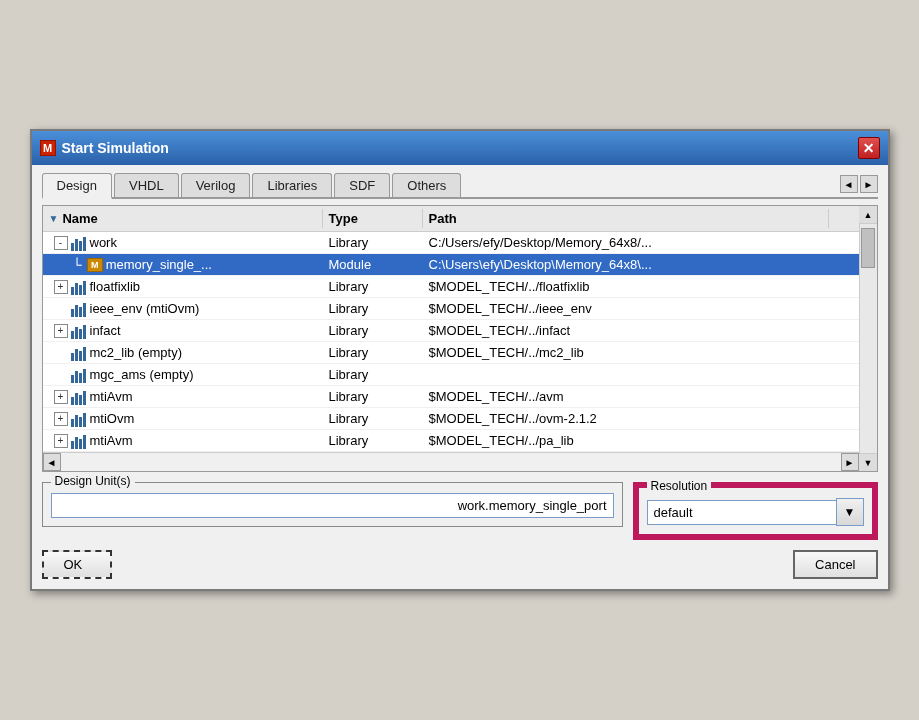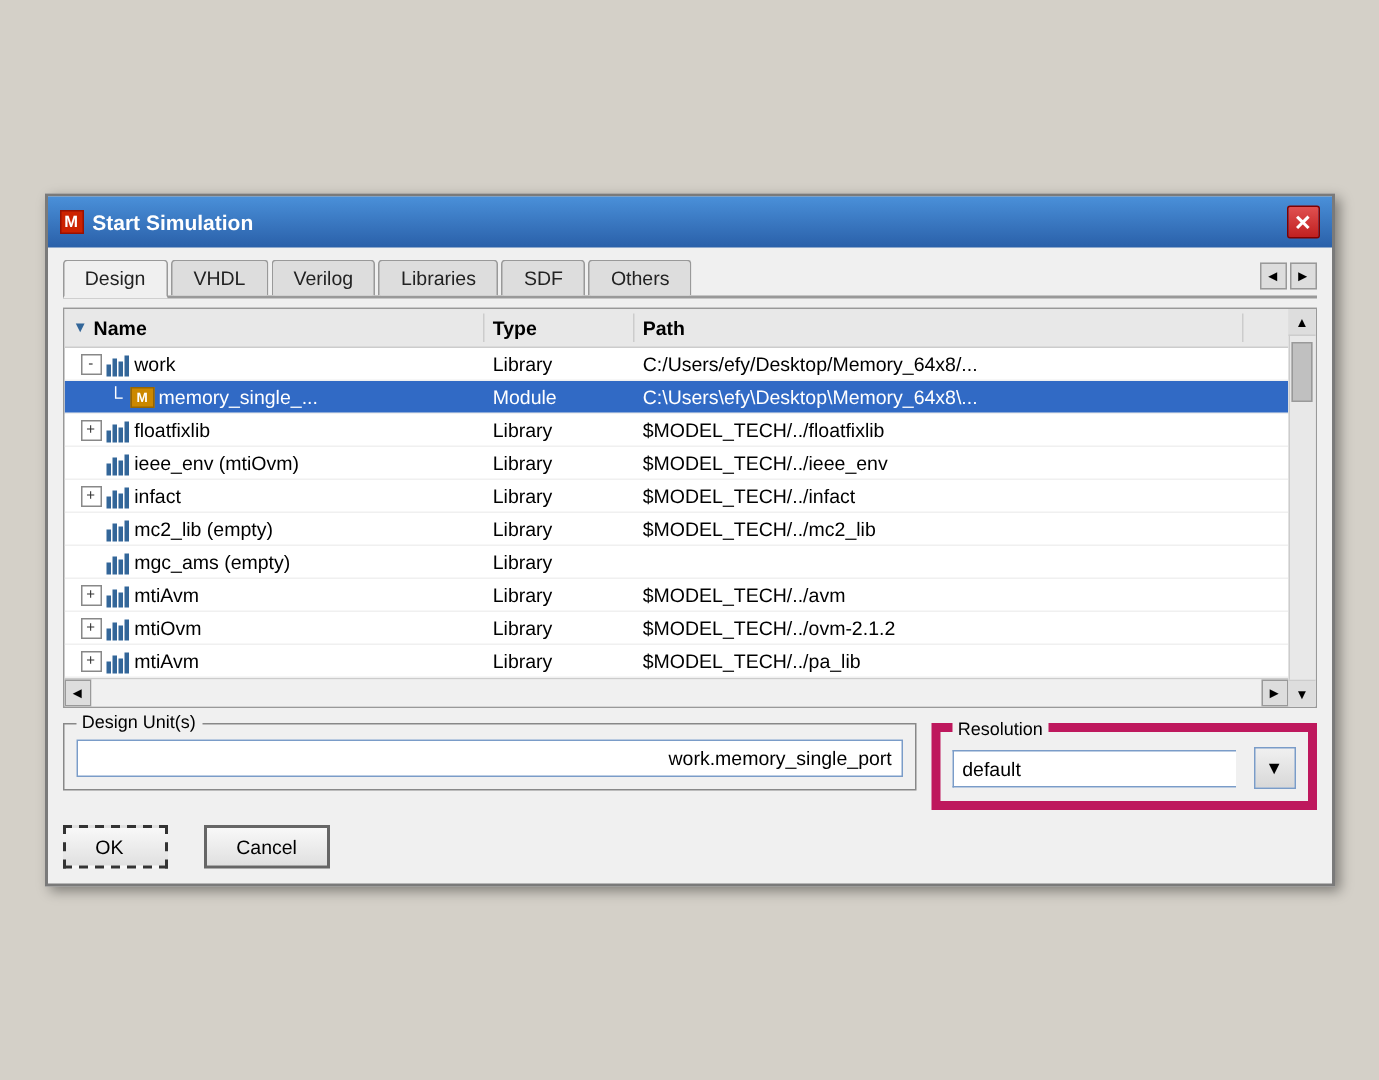--- a/index.html
+++ b/index.html
@@ -252,21 +252,21 @@
       border: 6px solid #be185d;
       padding: 4px 8px 8px 8px;
       background: #f0f0f0;
       position: relative;
       min-width: 160px;
     }
     .resolution-select-row {
       display: flex;
       align-items: center;
       margin-top: 6px;
-      gap: 12px;
+      gap: 0;
     }
     .resolution-input {
       flex: 1;
       padding: 4px 6px;
       border: 1px solid #7a9cc8;
       border-right: none;
       background: white;
       font-size: 13px;
       outline: none;
     }
@@ -276,21 +276,21 @@
       background: linear-gradient(to bottom, #f0f0f0, #d8d8d8);
       border: 1px solid #7a9cc8;
       display: flex;
       align-items: center;
       justify-content: center;
       cursor: pointer;
       font-size: 12px;
     }
     .action-row {
       display: flex;
-      justify-content: flex-start;
+      justify-content: space-between;
       gap: 24px;
       margin-top: 10px;
     }
     .action-btn {
       padding: 5px 20px;
       background: linear-gradient(to bottom, #f8f8f8, #e0e0e0);
       border: 2px solid #666;
       cursor: pointer;
       font-size: 13px;
       min-width: 70px;

